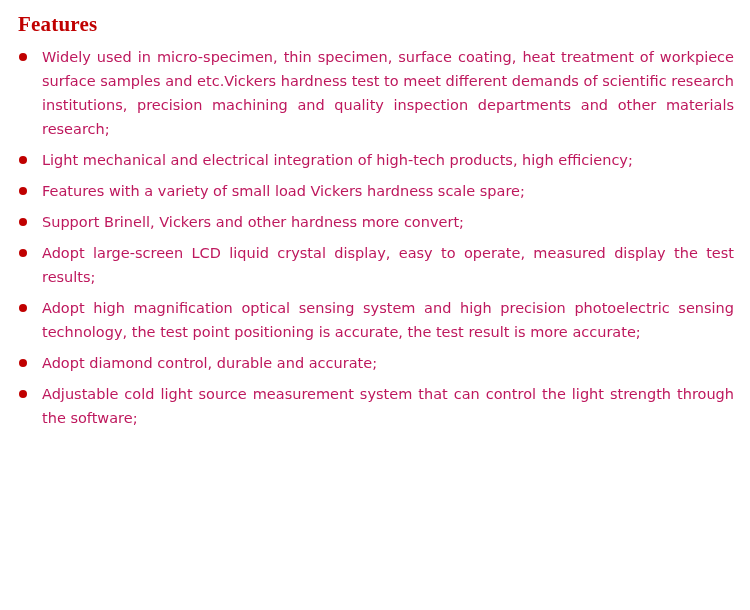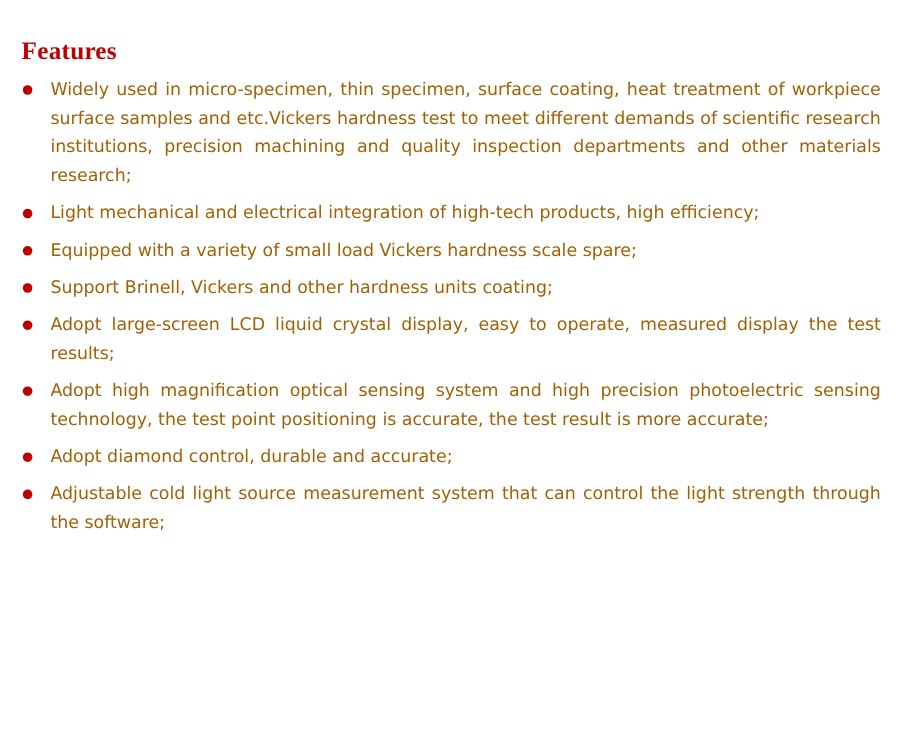--- a/index.html
+++ b/index.html
@@ -19,35 +19,35 @@
     height: 610px;
     position: relative;
     box-sizing: border-box;
     padding: 0 10px 0 14px;
   }
   .section-title {
     font-family: "Liberation Serif", serif;
     font-weight: bold;
     font-size: 21px;
     color: #c00000;
-    margin: 30px 0 8px 4px;
+    margin: 12px 0 8px 4px;
     letter-spacing: 0.2px;
   }
   .feature-list {
     list-style: none;
     margin: 0;
     padding: 0;
   }
   .feature-item {
     position: relative;
     padding-left: 28px;
     margin-bottom: 7px;
     font-size: 14.5px;
     line-height: 24px;
-    color: #a16207;
+    color: #be185d;
     text-align: justify;
     text-justify: inter-word;
     padding-right: 6px;
   }
   .feature-item:last-child {
     margin-bottom: 0;
   }
   .bullet {
     position: absolute;
     left: 5px;
@@ -73,25 +73,25 @@
     <li class="feature-item">
       <span class="bullet" style="background: rgb(192, 0, 0);"></span>
       <span class="feature-text">Widely used in micro-specimen, thin specimen, surface coating, heat treatment of workpiece surface samples and etc.Vickers hardness test to meet different demands of scientific research institutions, precision machining and quality inspection departments and other materials research;</span>
     </li>
     <li class="feature-item">
       <span class="bullet" style="background: rgb(192, 0, 0);"></span>
       <span class="feature-text">Light mechanical and electrical integration of high-tech products, high efficiency;</span>
     </li>
     <li class="feature-item">
       <span class="bullet" style="background: rgb(192, 0, 0);"></span>
-      <span class="feature-text">Equipped with a variety of small load Vickers hardness scale spare;</span>
+      <span class="feature-text">Features with a variety of small load Vickers hardness scale spare;</span>
     </li>
     <li class="feature-item">
       <span class="bullet" style="background: rgb(192, 0, 0);"></span>
-      <span class="feature-text">Support Brinell, Vickers and other hardness units coating;</span>
+      <span class="feature-text">Support Brinell, Vickers and other hardness more convert;</span>
     </li>
     <li class="feature-item">
       <span class="bullet" style="background: rgb(192, 0, 0);"></span>
       <span class="feature-text">Adopt large-screen LCD liquid crystal display, easy to operate, measured display the test results;</span>
     </li>
     <li class="feature-item">
       <span class="bullet" style="background: rgb(192, 0, 0);"></span>
       <span class="feature-text">Adopt high magnification optical sensing system and high precision photoelectric sensing technology, the test point positioning is accurate, the test result is more accurate;</span>
     </li>
     <li class="feature-item">

